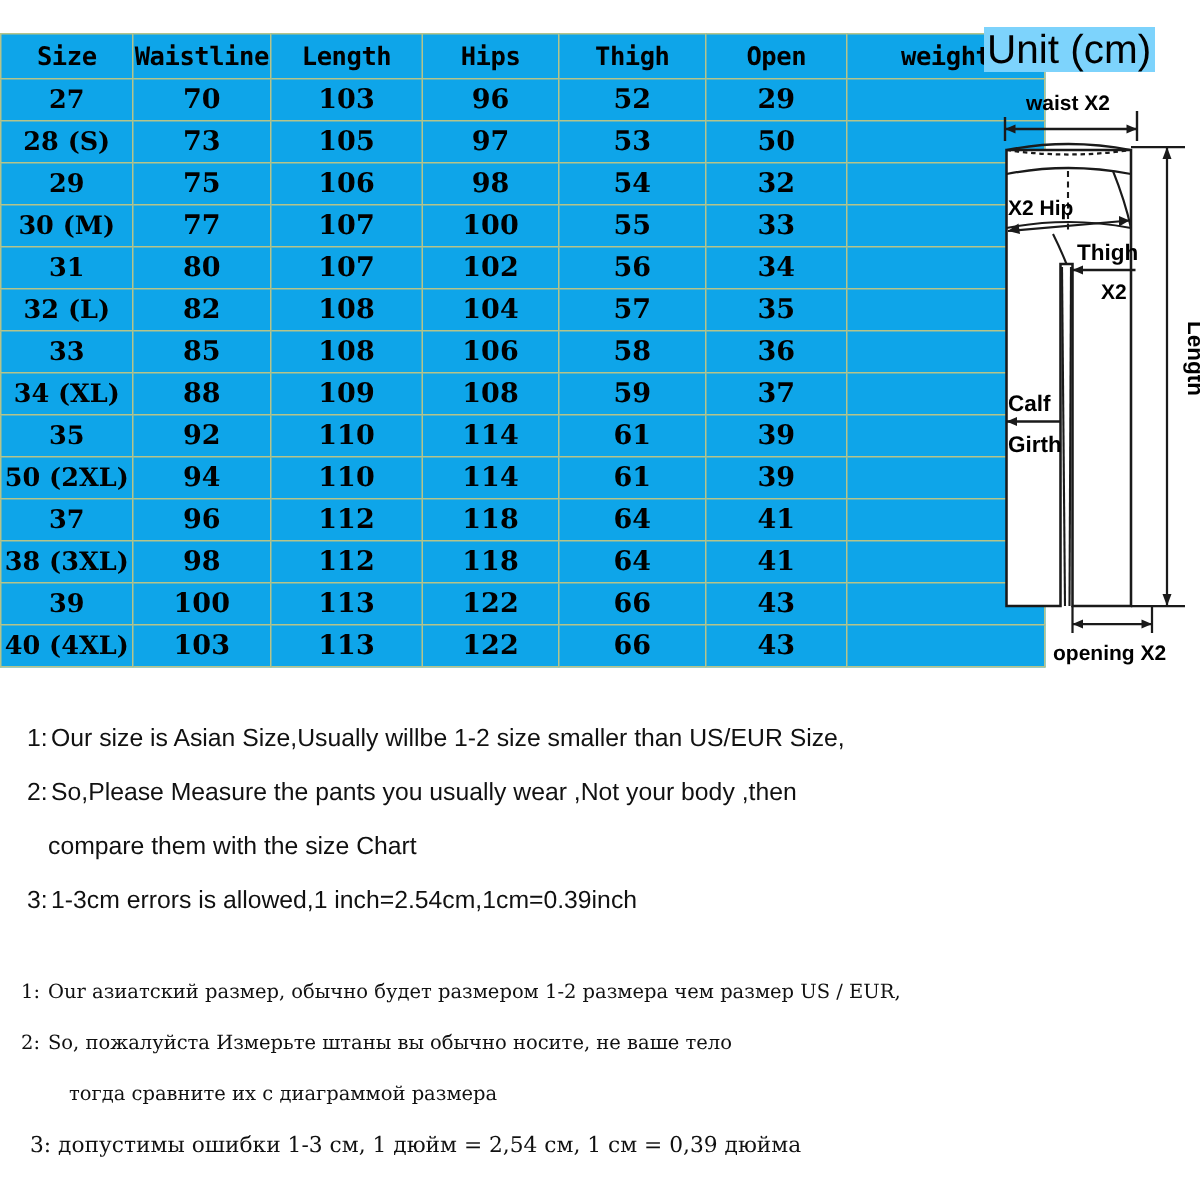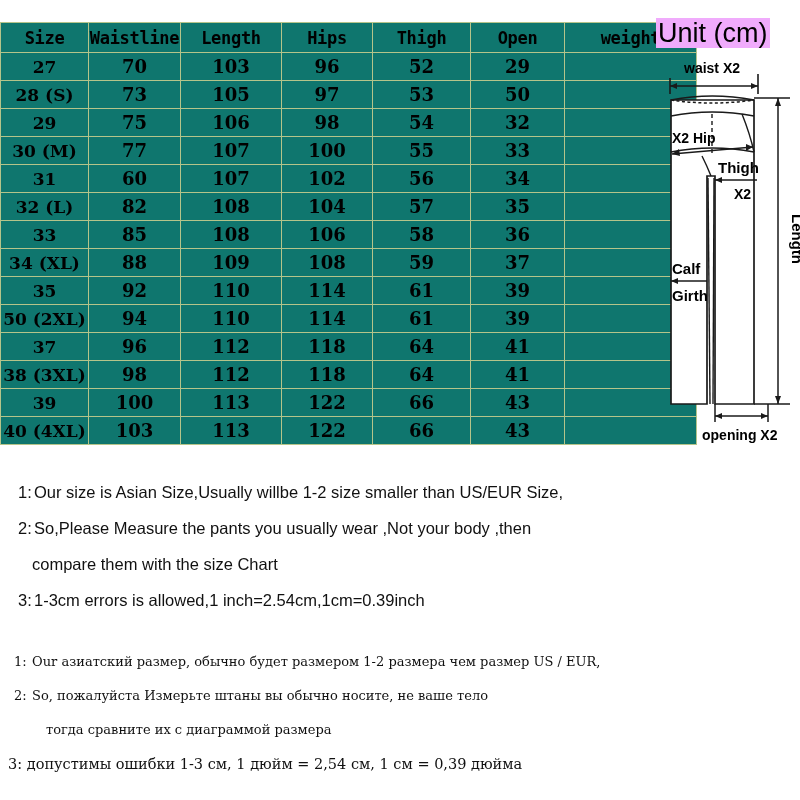--- a/index.html
+++ b/index.html
@@ -20,21 +20,21 @@
   #size-table-wrap {
     position: absolute;
     left: 0px;
     top: 22px;
     width: 696px;
   }
   table.size-table {
     border-collapse: collapse;
     width: 696px;
     table-layout: fixed;
-    background: #0f766e;
+    background: #0ea5e9;
   }
   table.size-table td, table.size-table th {
     border: 1px solid #b5c48a;
     height: 27px;
     text-align: center;
     vertical-align: middle;
     font-family: "DejaVu Serif", serif;
     color: #000000;
     padding: 0;
   }
@@ -61,21 +61,21 @@
   col.c6 { width: 132px; }
 
   
   #unit-label {
     position: absolute;
     left: 656px;
     top: 18px;
     font-family: "Liberation Sans", sans-serif;
     font-size: 27px;
     color: #000000;
-    background: #f0abfc;
+    background: #7dd3fc;
     padding: 0 2px;
     line-height: 30px;
     white-space: nowrap;
     z-index: 5;
   }
 
   
   #diagram {
     position: absolute;
     left: 658px;
@@ -129,21 +129,21 @@
   .note-ru .num {
     display: inline-block;
     width: 32px;
     padding-left: 14px;
     box-sizing: border-box;
   }
   .note-ru.cont {
     padding-left: 46px;
   }
   .note-ru.last {
-    padding-left: 8px;
+    padding-left: 20px;
     font-size: 14.5px;
   }
 </style>
 </head>
 <body>
 
 <div id="page">
 
   <div id="size-table-wrap">
     <table class="size-table">
@@ -199,21 +199,21 @@
             <td class="sizecol">30 (M)</td>
             <td>77</td>
             <td>107</td>
             <td>100</td>
             <td>55</td>
             <td>33</td>
             <td></td>
           </tr>
           <tr>
             <td class="sizecol">31</td>
-            <td>60</td>
+            <td>80</td>
             <td>107</td>
             <td>102</td>
             <td>56</td>
             <td>34</td>
             <td></td>
           </tr>
           <tr>
             <td class="sizecol">32 (L)</td>
             <td>82</td>
             <td>108</td>

